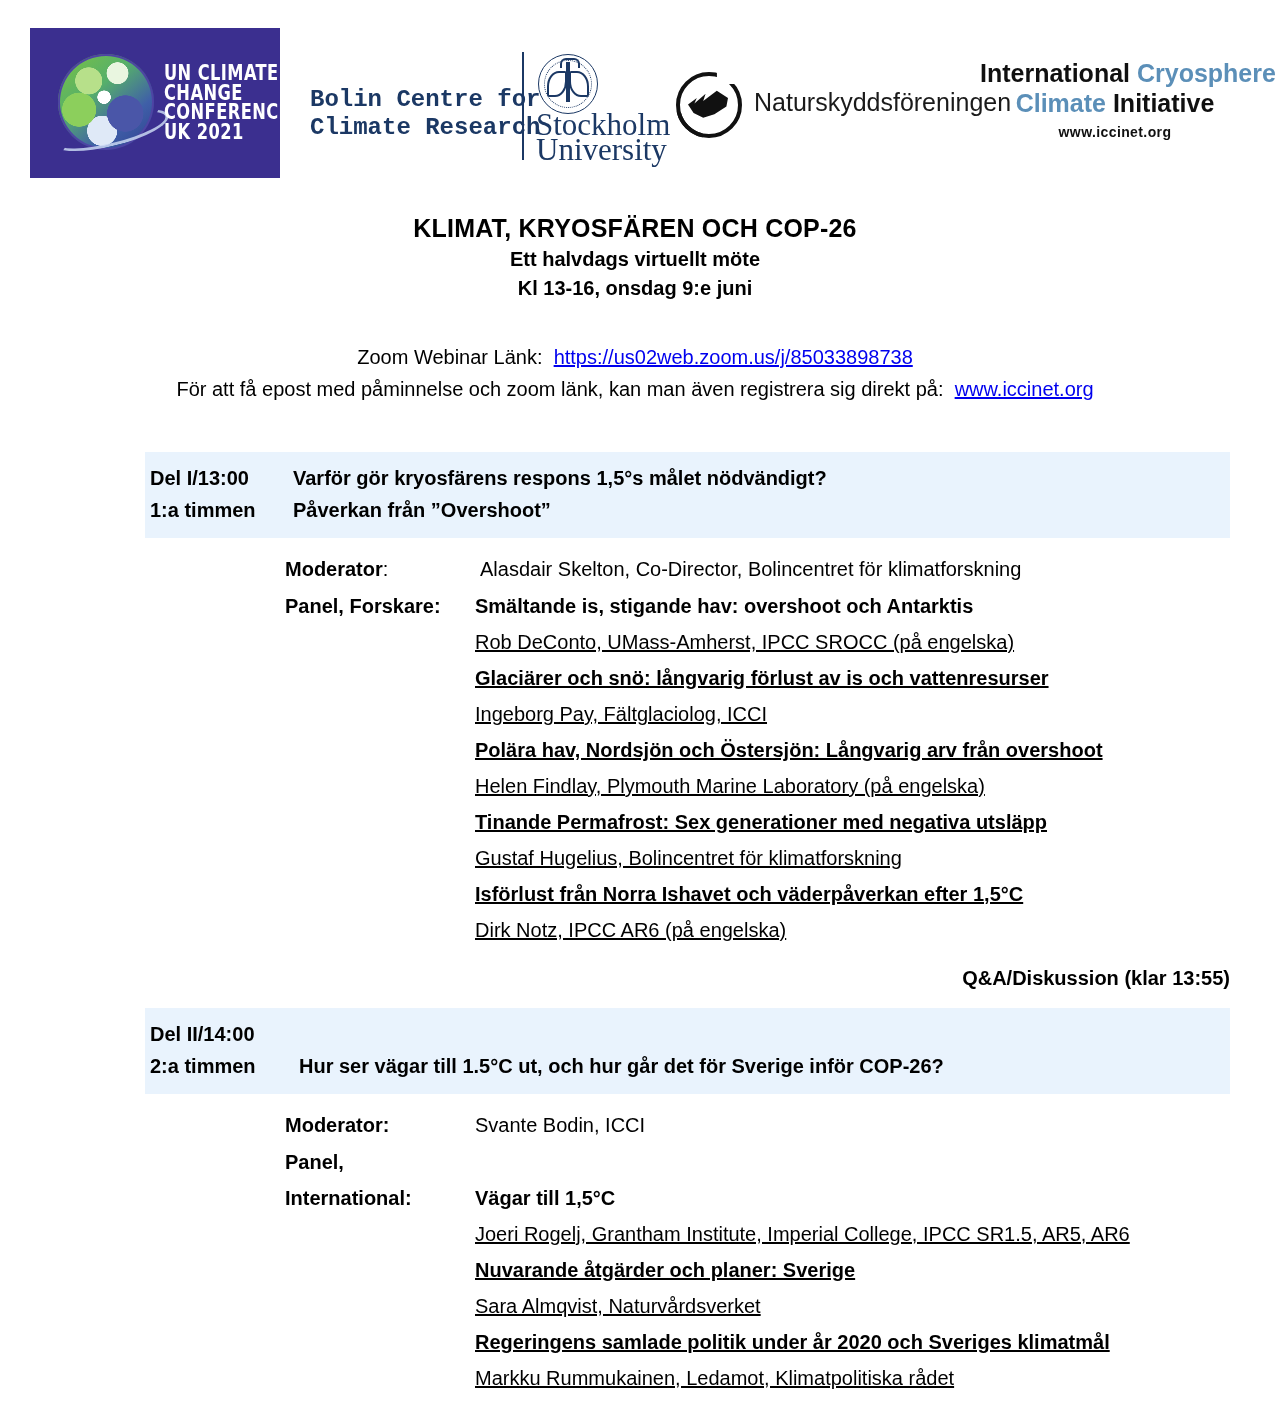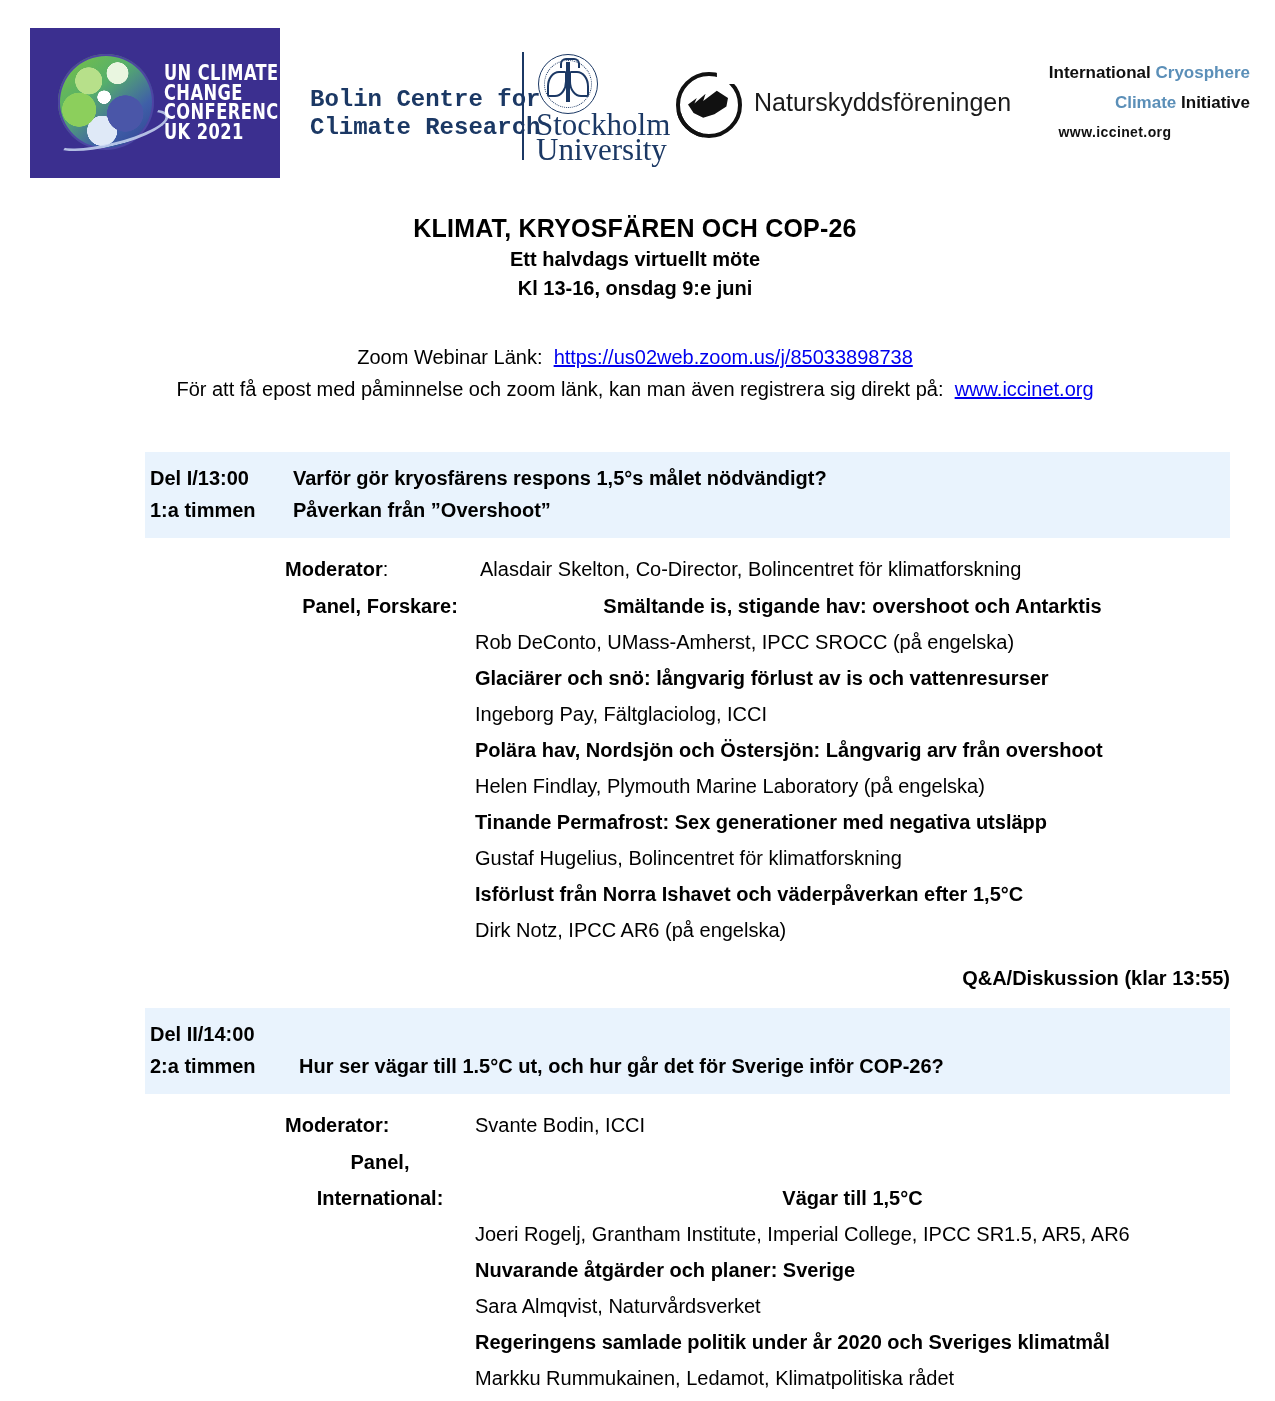--- a/index.html
+++ b/index.html
@@ -192,24 +192,23 @@
   
   .icci-logo {
     position: absolute;
     left: 980px; top: 58px;
     width: 270px; height: 100px;
     text-align: center;
   }
   .icci-l1, .icci-l2 {
     font-family: "Liberation Sans", sans-serif;
     font-weight: bold;
-    font-size: 17px;
+    font-size: 25px;
     line-height: 30px;
     white-space: pre;
-    text-align: right;
   }
   .icci-black { color: #101010; }
   .icci-blue  { color: #5b8fb8; }
   .icci-url {
     margin-top: 6px;
     font-family: "Liberation Sans", sans-serif;
     font-weight: bold;
     font-size: 14px;
     color: #101010;
     letter-spacing: .4px;
@@ -306,38 +305,38 @@
     font-weight: bold;
     line-height: 36px;
   }
   .panel-person {
     font-size: 20px;
     line-height: 36px;
   }
   .panel-head-row {
     display: flex;
     align-items: flex-start;
-    text-align: center;
   }
   .panel-head-label {
     flex: 0 0 190px;
     padding-left: 140px;
     font-size: 20px;
     font-weight: bold;
     line-height: 36px;
     white-space: pre;
   }
   .panel-head-first {
     flex: 1 1 auto;
     font-size: 20px;
     font-weight: bold;
     line-height: 36px;
   }
   .panel-rest {
     padding-left: 330px;
+    text-decoration: underline;
   }
 
   .qa {
     font-size: 20px;
     font-weight: bold;
     line-height: 32px;
     padding-top: 14px;
     padding-bottom: 14px;
     padding-left: 5px;
     text-align: right;

